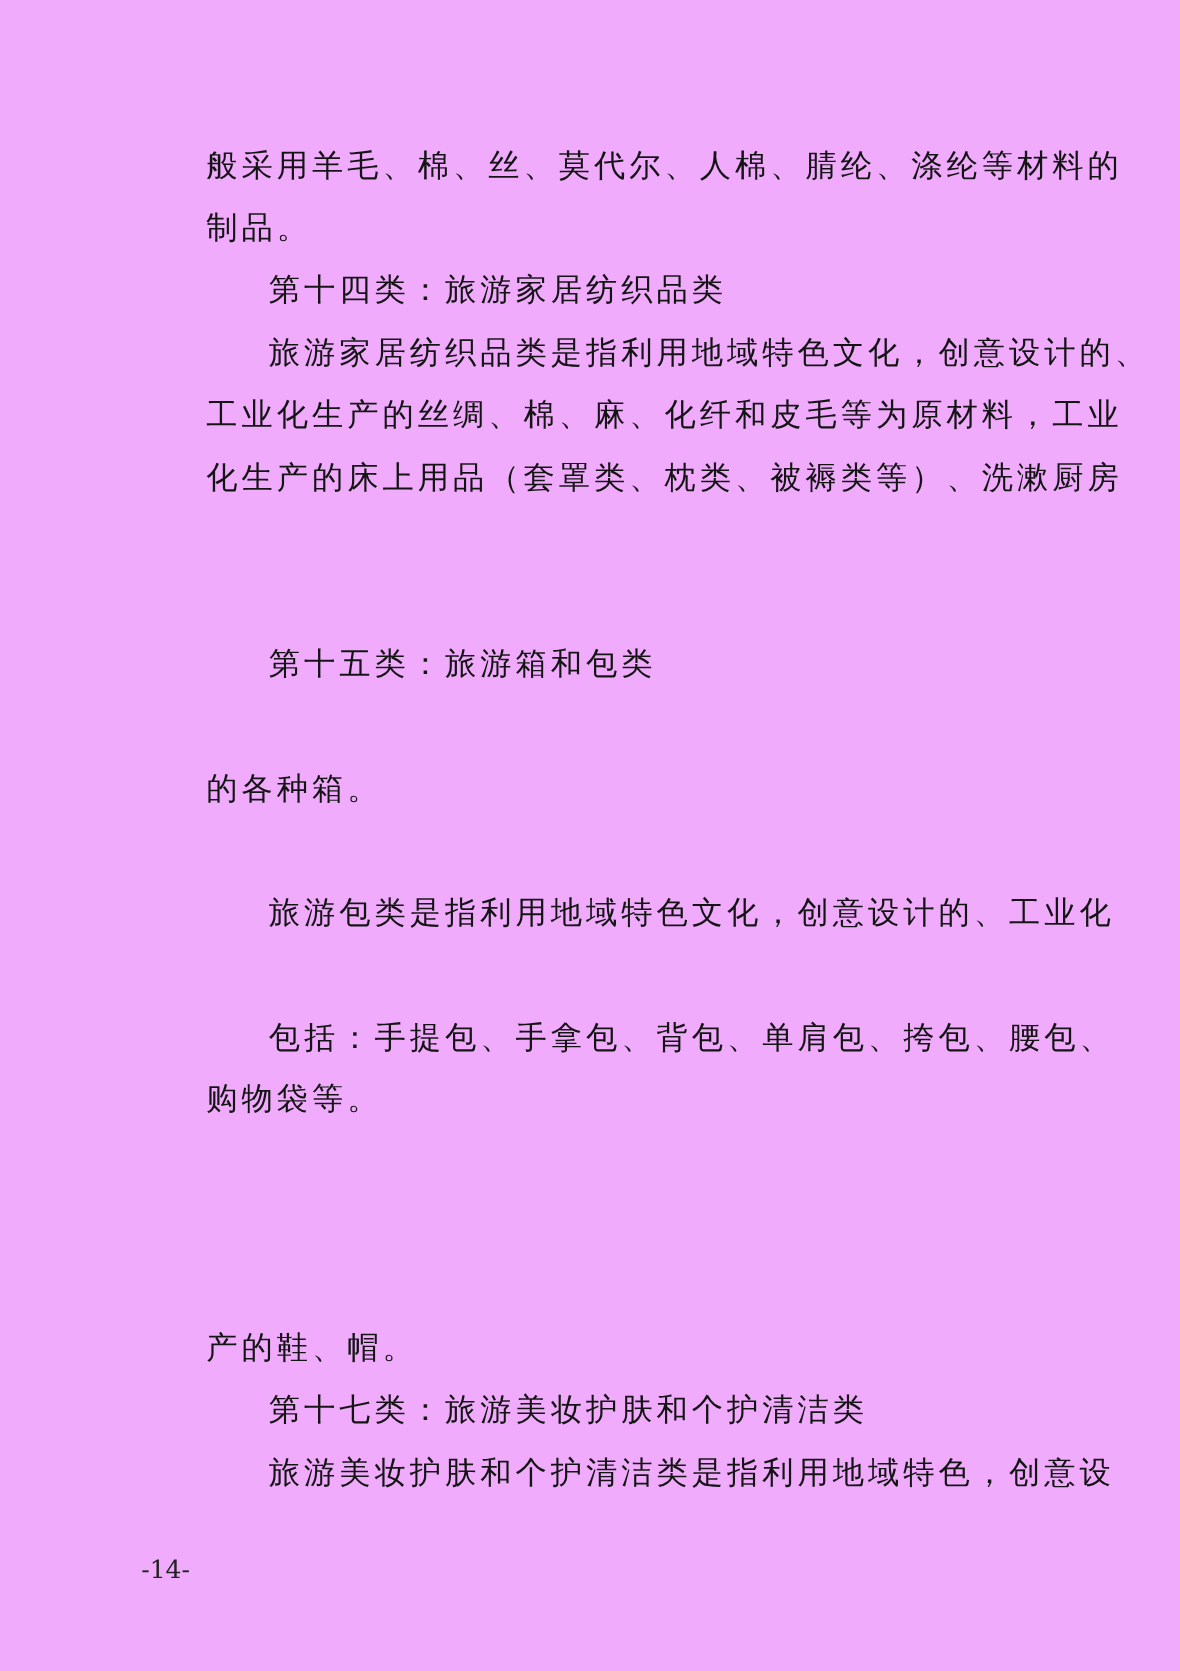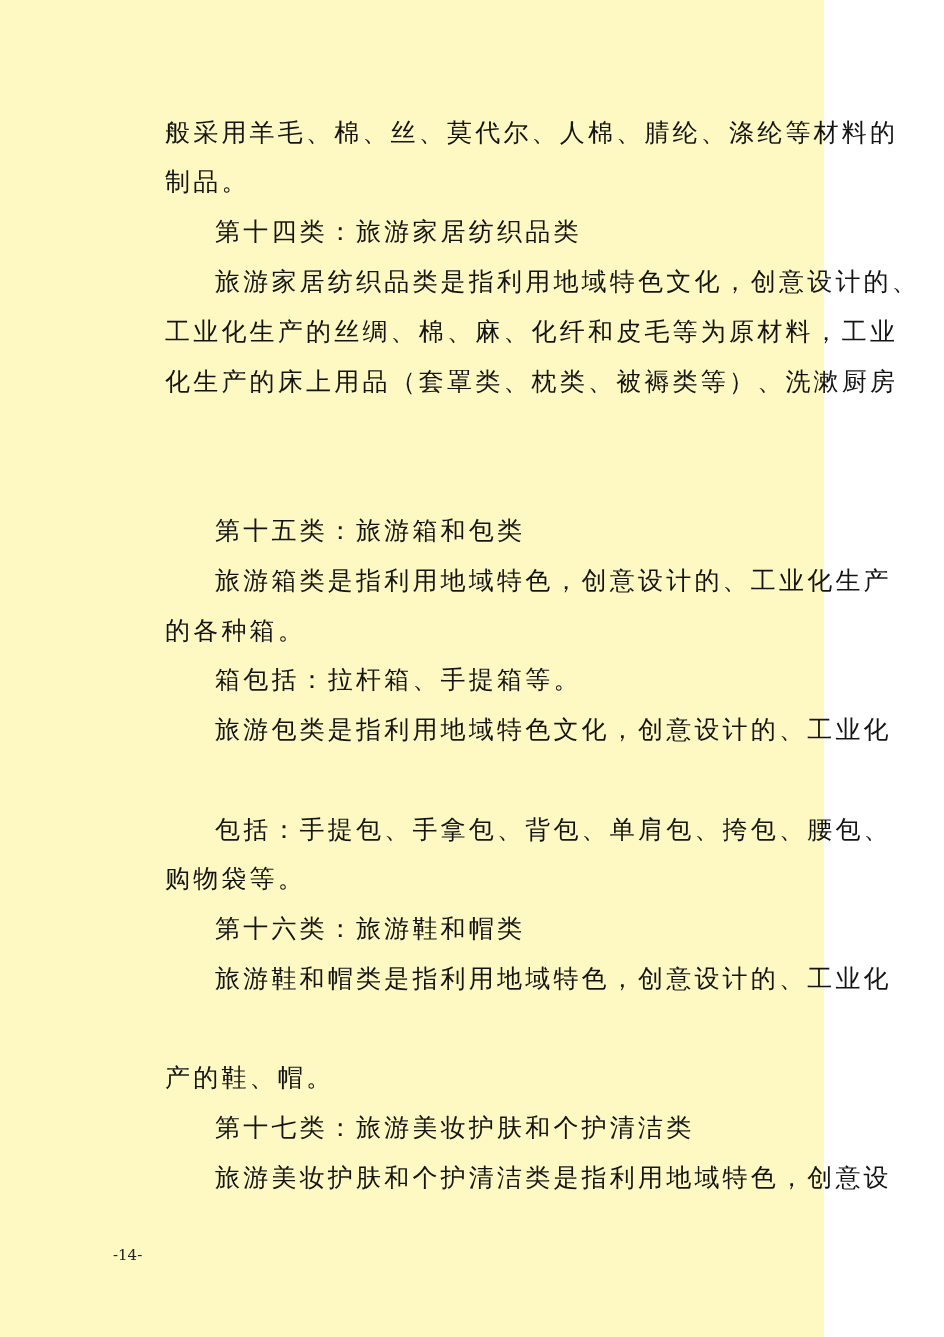--- a/index.html
+++ b/index.html
@@ -11,60 +11,56 @@
       width: 944px;
       height: 1337px;
       position: relative;
       overflow: hidden;
       font-family: "DejaVu Sans", sans-serif;
       color: #111111;
     }
     .page {
       position: absolute;
       left: 0; top: 0;
-      width: 824px; height: 1337px;
-      background: #fef9c3;
+      width: 944px; height: 1337px;
+      background: #f0abfc;
     }
     .line {
       position: absolute;
       left: 165px;
       font-size: 25px;
       line-height: 30px;
       white-space: nowrap;
       letter-spacing: 3.2px;
       color: #141414;
     }
     .indent { left: 215px; }
     .page-number {
       position: absolute;
       left: 113px;
       top: 1245px;
       font-family: "DejaVu Serif", serif;
-      font-size: 15px;
+      font-size: 20px;
       line-height: 20px;
       color: #222222;
     }
   </style>
 </head>
 <body>
 
 <div class="page">
   <div class="line" style="top:118px">般采用羊毛、棉、丝、莫代尔、人棉、腈纶、涤纶等材料的</div>
   <div class="line" style="top:167px">制品。</div>
   <div class="line indent" style="top:217px">第十四类：旅游家居纺织品类</div>
   <div class="line" style="top:317px">工业化生产的丝绸、棉、麻、化纤和皮毛等为原材料，工业</div>
   <div class="line indent" style="top:267px">旅游家居纺织品类是指利用地域特色文化，创意设计的、</div>
   <div class="line" style="top:367px">化生产的床上用品（套罩类、枕类、被褥类等）、洗漱厨房</div>
   <div class="line indent" style="top:516px">第十五类：旅游箱和包类</div>
-  <div class="line indent" style="top:566px">旅游箱类是指利用地域特色，创意设计的、工业化生产</div>
   <div class="line" style="top:616px">的各种箱。</div>
-  <div class="line indent" style="top:665px">箱包括：拉杆箱、手提箱等。</div>
   <div class="line indent" style="top:715px">旅游包类是指利用地域特色文化，创意设计的、工业化</div>
   <div class="line indent" style="top:815px">包括：手提包、手拿包、背包、单肩包、挎包、腰包、</div>
   <div class="line" style="top:864px">购物袋等。</div>
-  <div class="line indent" style="top:914px">第十六类：旅游鞋和帽类</div>
-  <div class="line indent" style="top:964px">旅游鞋和帽类是指利用地域特色，创意设计的、工业化</div>
   <div class="line" style="top:1063px">产的鞋、帽。</div>
   <div class="line indent" style="top:1113px">第十七类：旅游美妆护肤和个护清洁类</div>
   <div class="line indent" style="top:1163px">旅游美妆护肤和个护清洁类是指利用地域特色，创意设</div>
 
   <div class="page-number">-14-</div>
 </div>
 
 </body></html>

